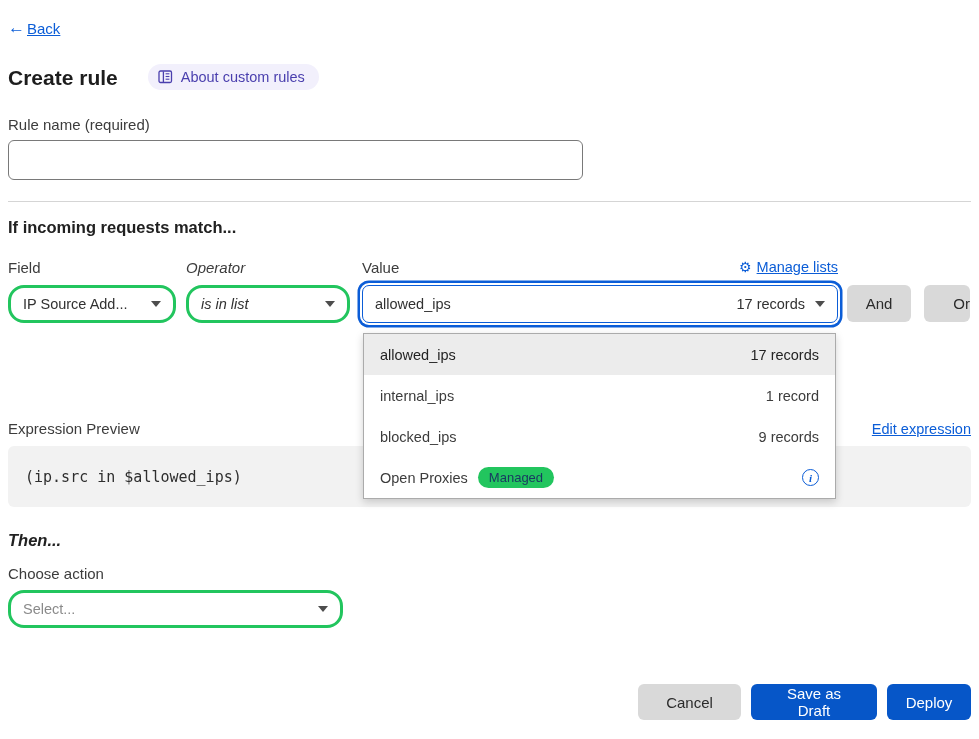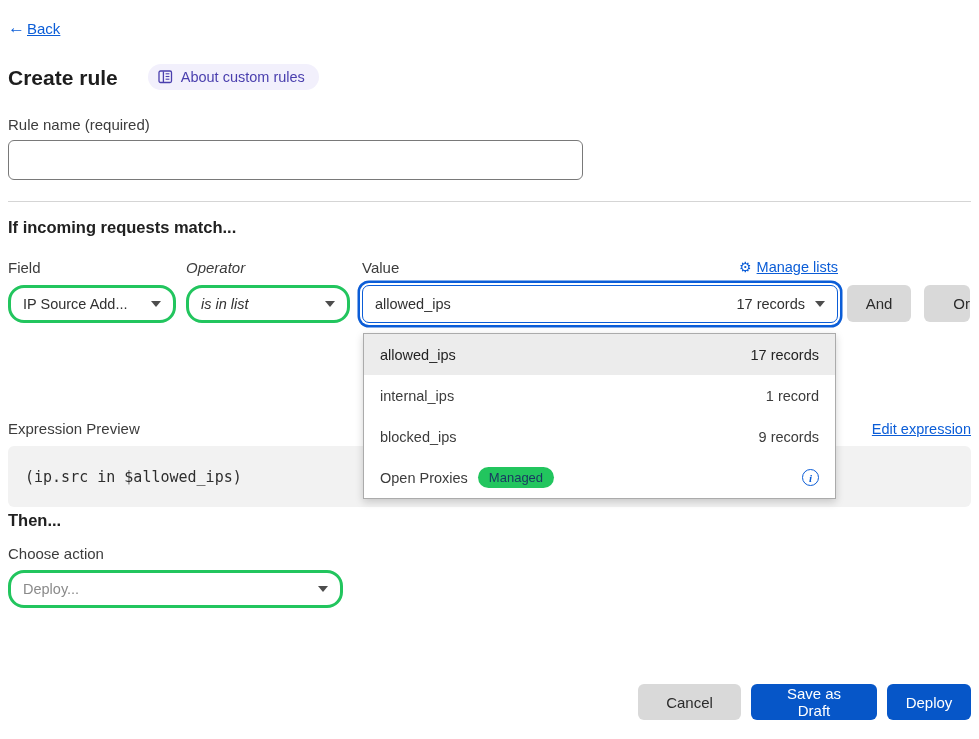--- a/index.html
+++ b/index.html
@@ -55,21 +55,21 @@
   .managed-badge { margin-left:10px; background:#22c55e; color:#193a61; font-size:13px; padding:3px 11px; border-radius:11px; }
   .info-icon { margin-left:auto; width:17px; height:17px; border:1.5px solid #0b5dd7; border-radius:50%; color:#0b5dd7; font-size:11px; font-weight:bold; display:flex; align-items:center; justify-content:center; font-family:"Liberation Serif", serif; font-style:italic; cursor:pointer; }
 
   
   .expr-row { margin-top:97px; display:flex; justify-content:space-between; align-items:center; }
   .expr-label { font-size:15px; color:#3c3c3c; }
   .edit-expr { font-size:14.5px; }
   .expr-block { margin-top:9px; width:963px; height:61px; background:#f2f2f2; border-radius:6px; display:flex; align-items:center; padding:0 17px; }
   .expr-code { font-family:"DejaVu Sans Mono", monospace; font-size:15px; color:#2e2e2e; }
 
-  .then-heading { margin-top:4px; }
+  .then-heading { margin-top:24px;font-style:italic; }
   .choose-action-label { margin-top:15px; }
   .action-select { width:335px; color:#8a8a8a; }
 
   
   .footer { position:absolute; left:0; right:8px; top:684px; display:flex; justify-content:flex-end; gap:10px; }
   .btn { height:36px; border:none; border-radius:6px; font-size:15px; font-family:inherit; cursor:pointer; padding:0 18px; }
   .btn-gray { background:#d9d9d9; color:#2b2b2b; width:103px; }
   .btn-blue { background:#0656c8; color:#fff; }
   .btn-draft { width:126px; }
   .btn-deploy { width:84px; }
@@ -177,21 +177,21 @@
     <a class="link edit-expr">Edit expression</a>
   </div>
   <div class="expr-block">
     <span class="expr-code">(ip.src in $allowed_ips)</span>
   </div>
 
   
   <div class="section-heading then-heading">Then...</div>
   <div class="field-label choose-action-label">Choose action</div>
   <div class="select-box action-select">
-    <span class="grow">Deploy...</span>
+    <span class="grow">Select...</span>
     <span class="chevron"></span>
   </div>
 
   
   <div class="footer">
     <button class="btn btn-gray">Cancel</button>
     <button class="btn btn-blue btn-draft">Save as Draft</button>
     <button class="btn btn-blue btn-deploy">Deploy</button>
   </div>
 

